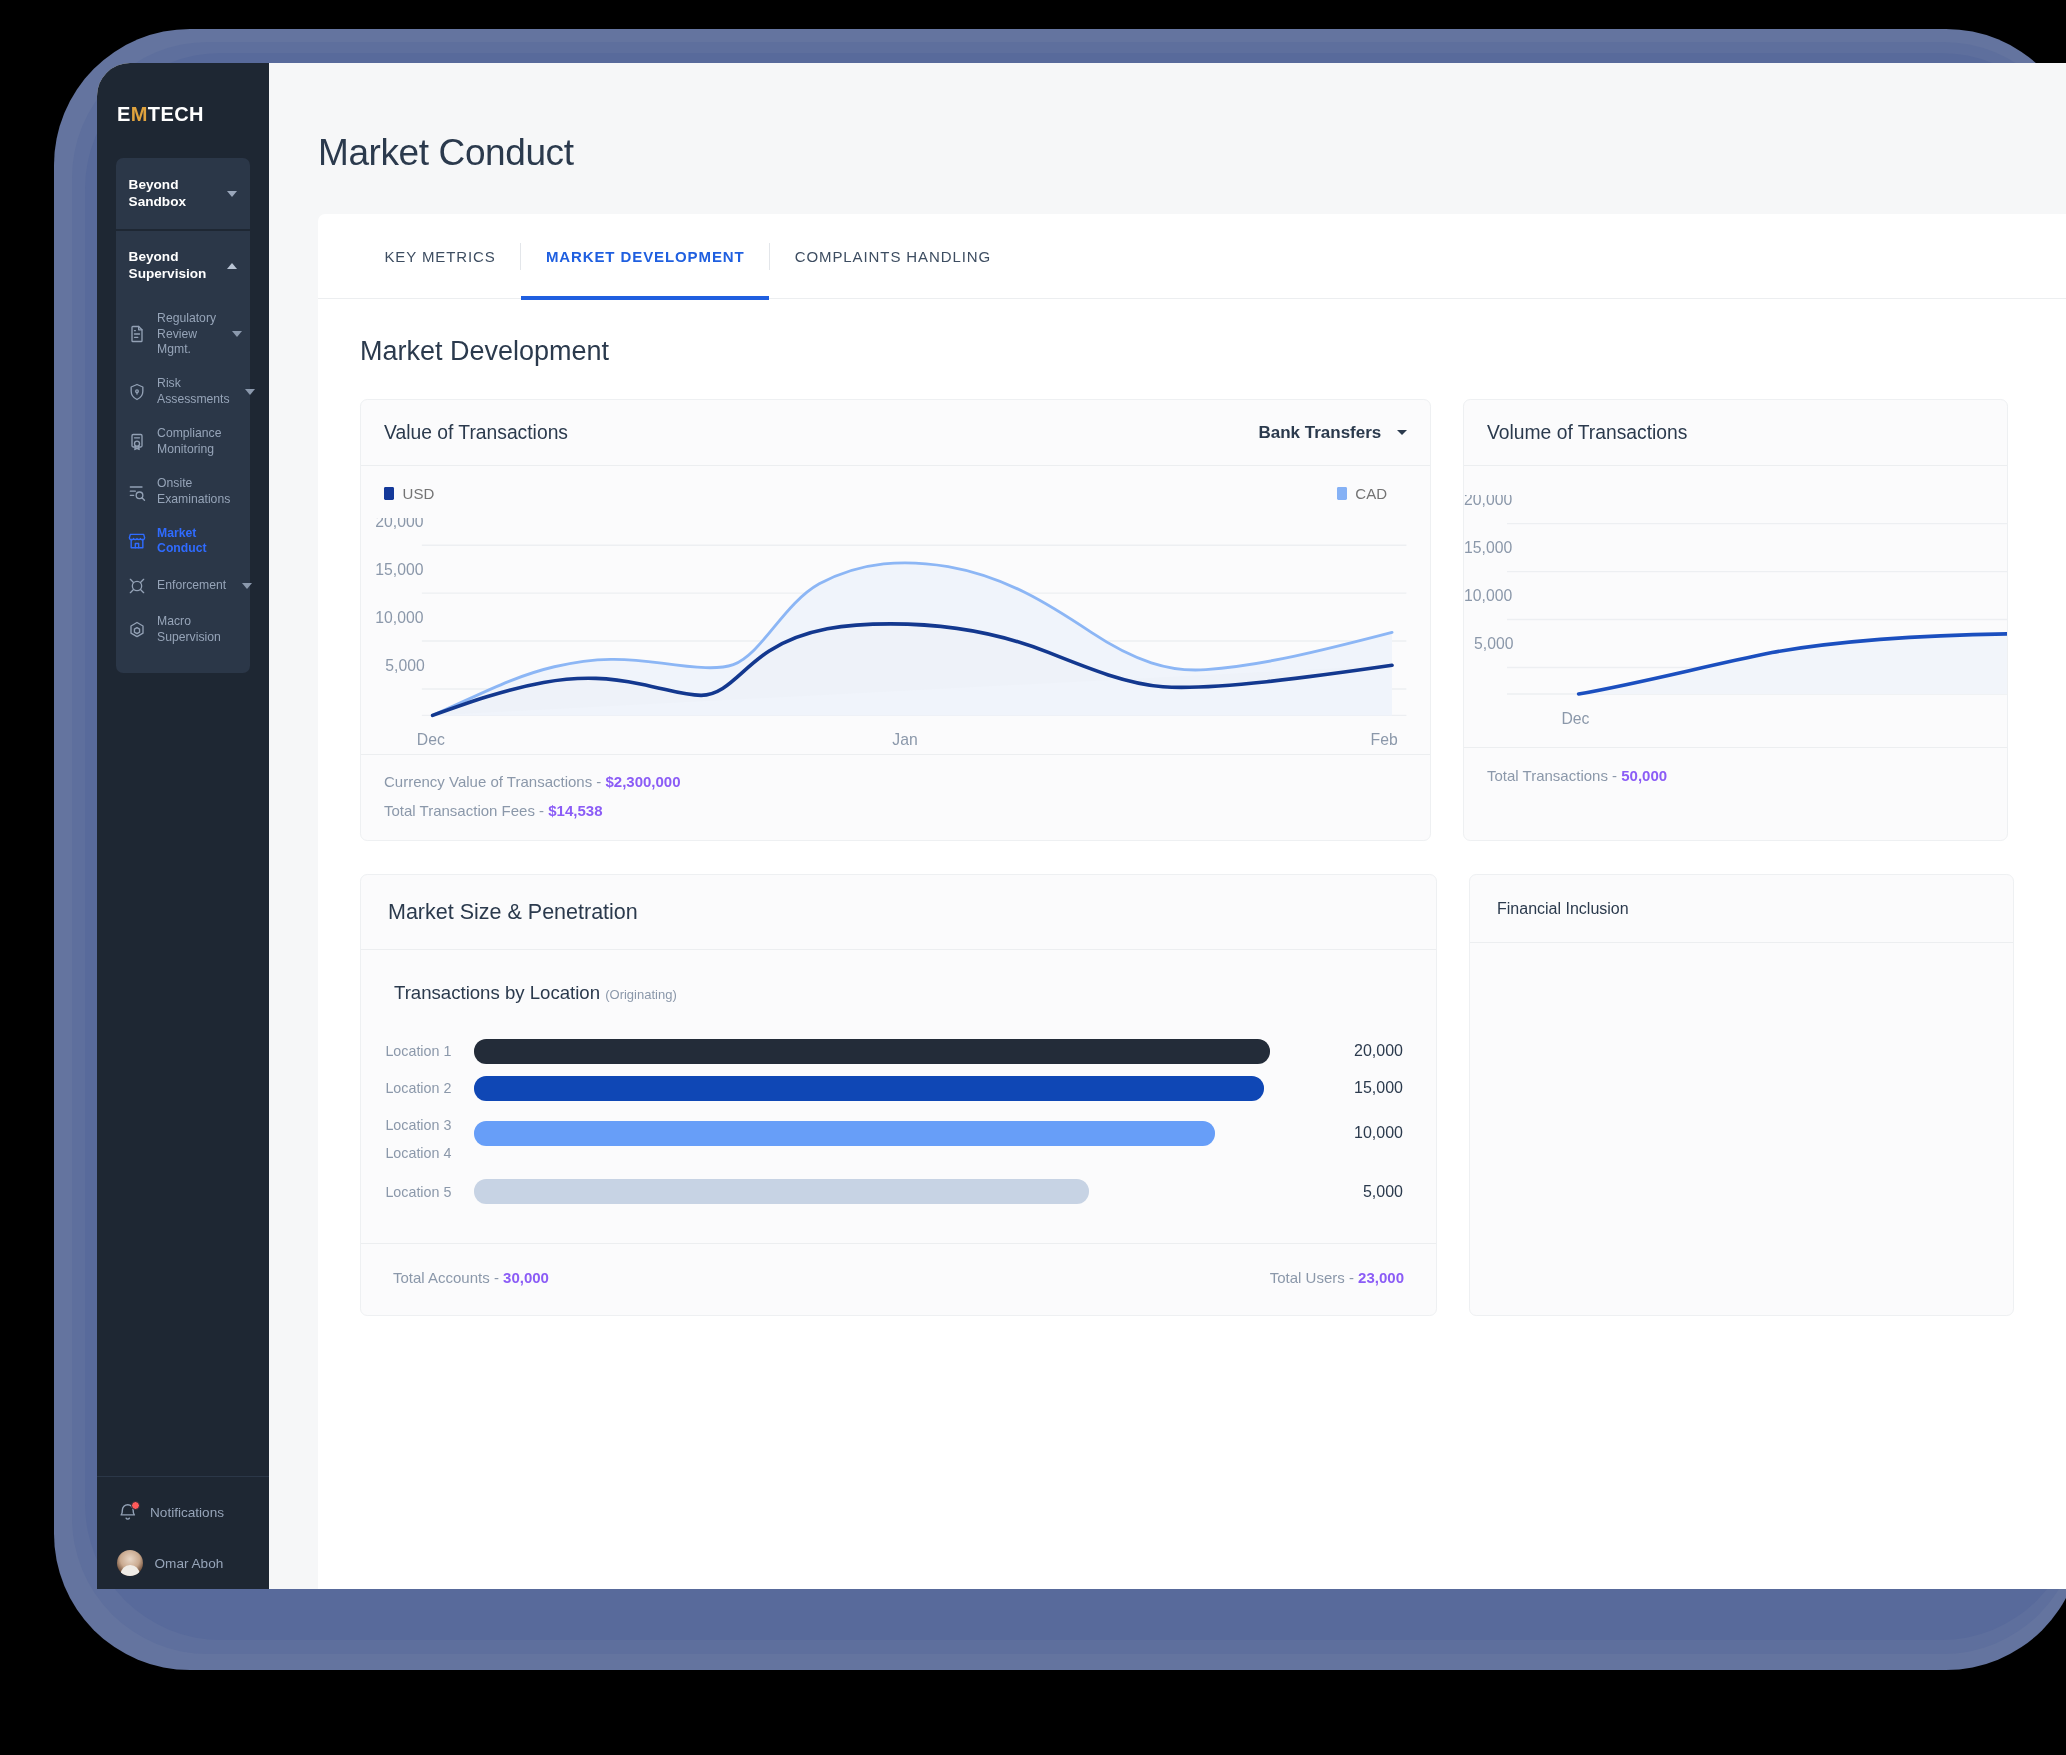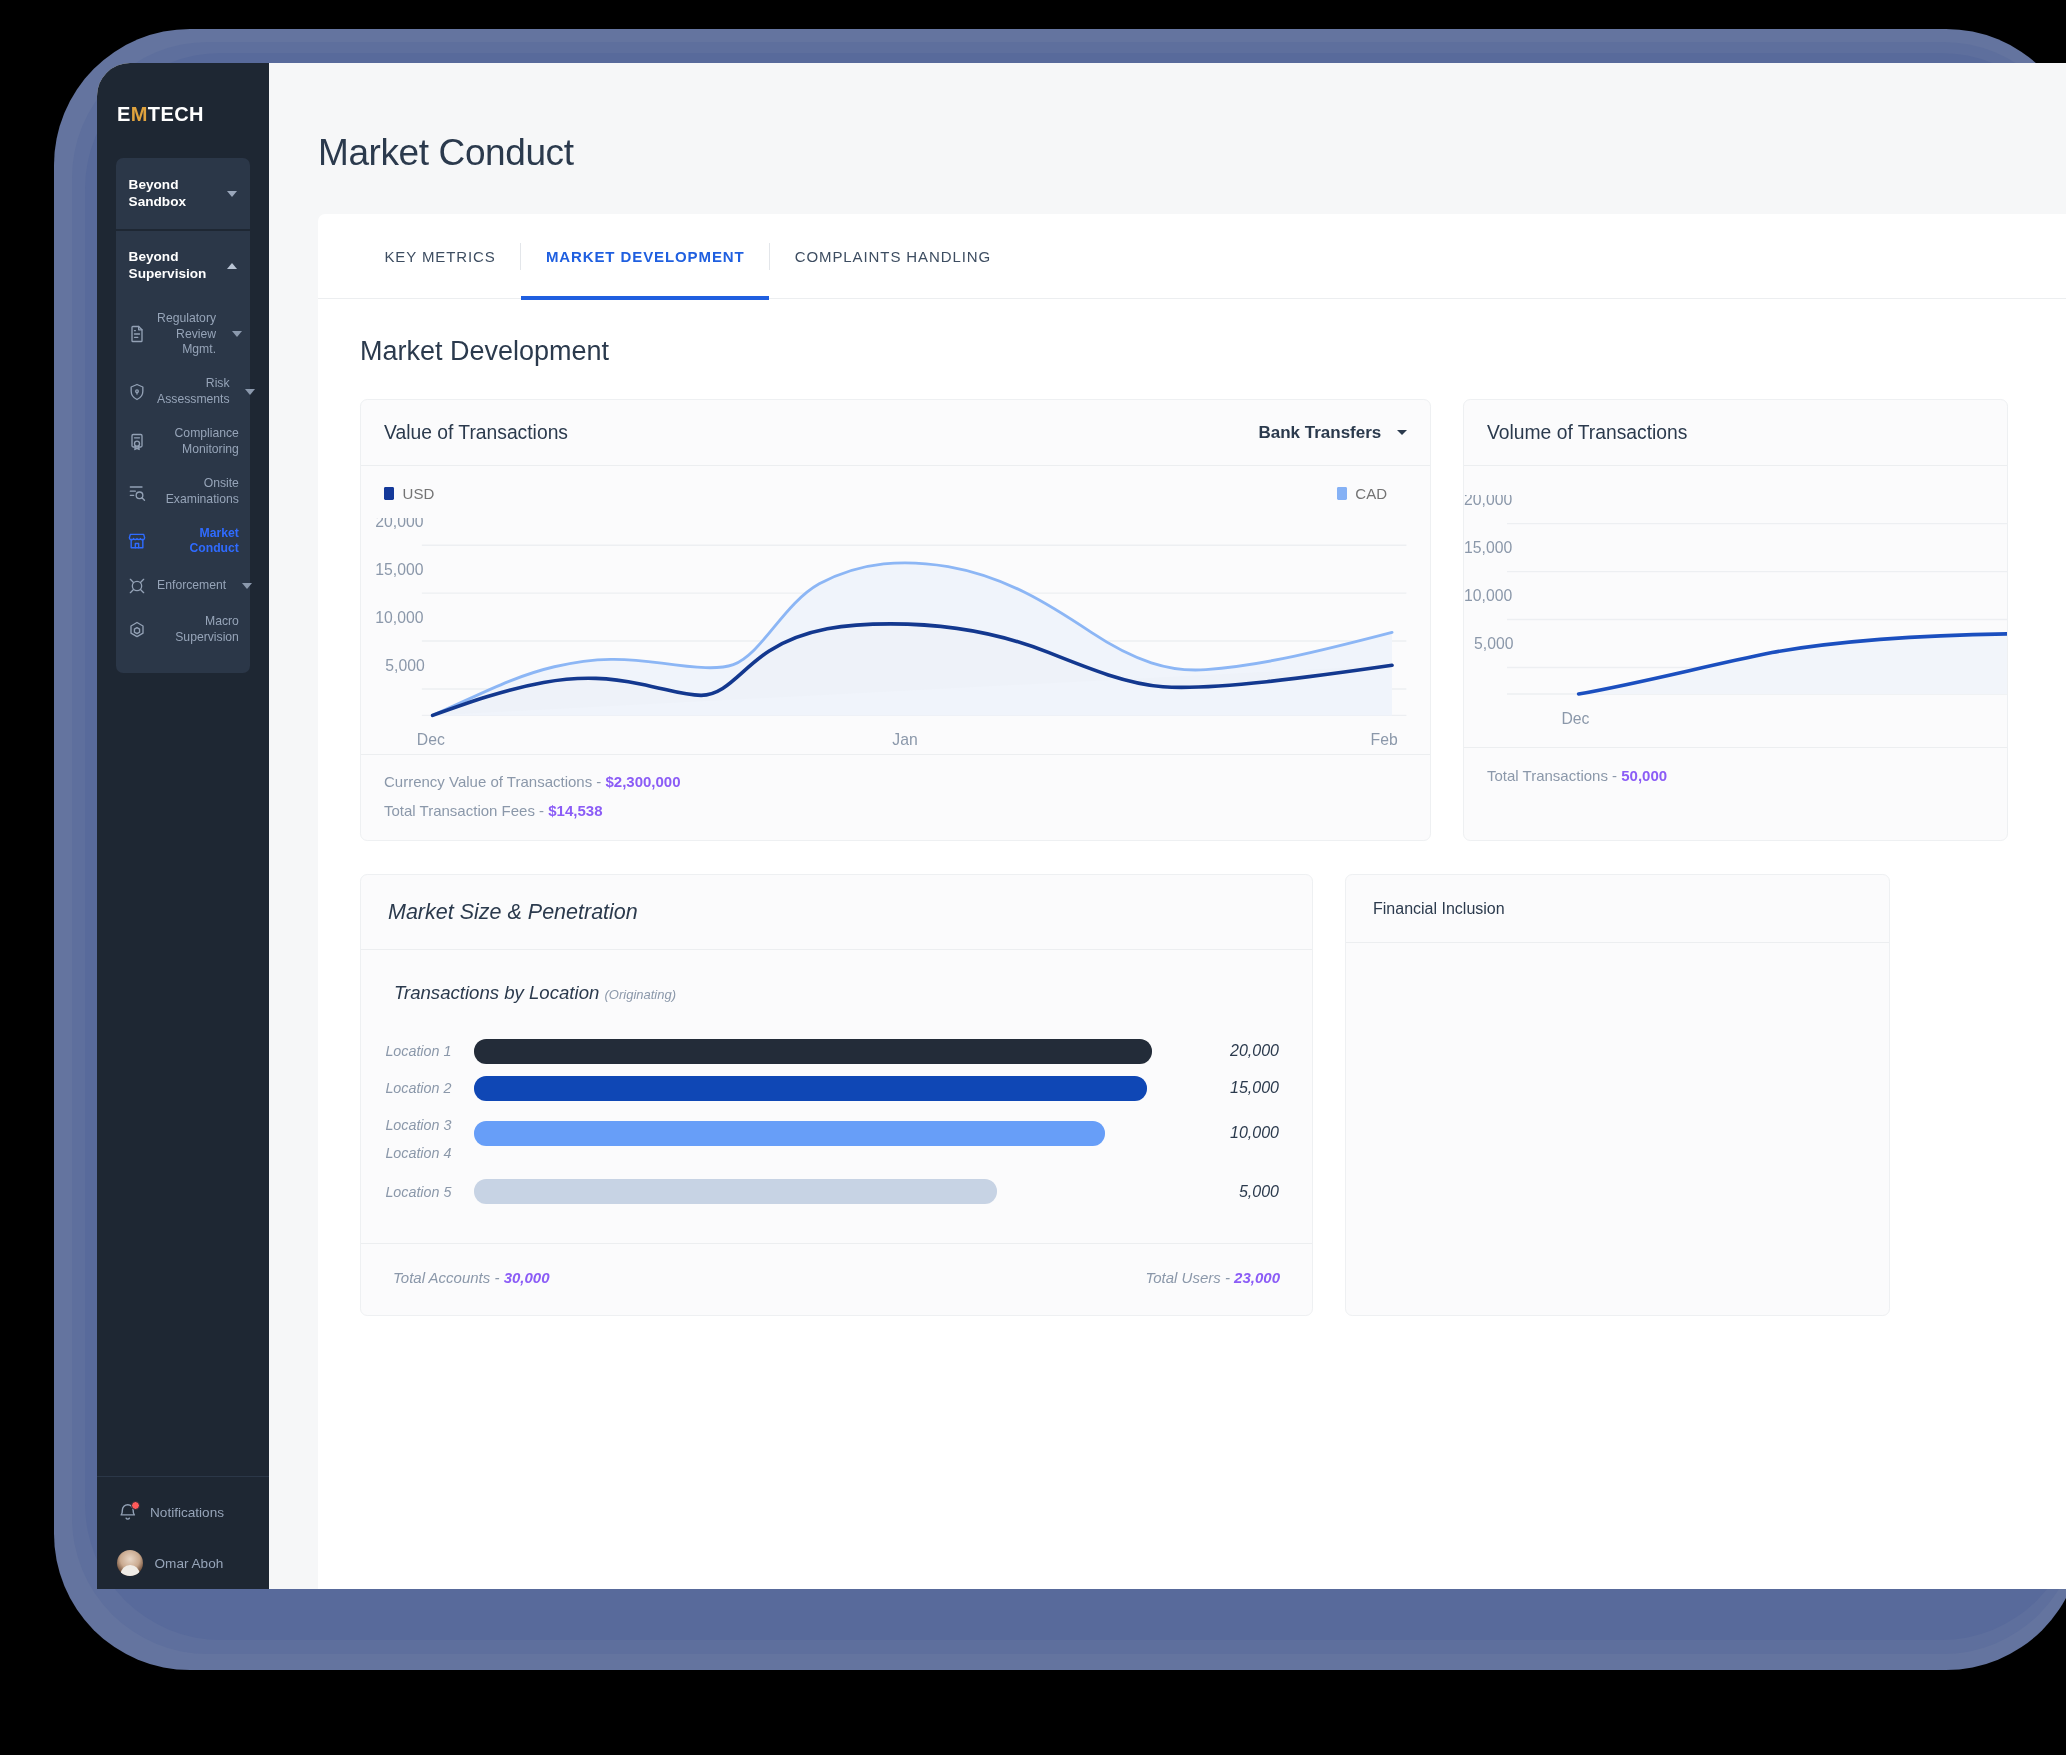--- a/index.html
+++ b/index.html
@@ -77,21 +77,21 @@
   }
   .caret.up { border-top: none; border-bottom: 6.4px solid #b9c4d4; }
 
   .nav-item {
     display: flex; align-items: center;
     padding: 9.3px 11.5px 9.3px 11.5px;
     gap: 10px;
     color: #96a4b8;
     font-size: 12.2px; line-height: 1.28;
   }
-  .nav-item .ni-label { flex: 1; text-align: right; }
+  .nav-item .ni-label { flex: 1; }
   .nav-item.active { color: #2f6bff; font-weight: 700; }
   .nav-item svg { flex: 0 0 auto; display:block; }
   .nav-item .caret { border-top-color: #8b99ad; }
 
   .sidebar-divider {
     height: 0.7px; background: #2b3748;
     margin: 20px 0 0 0;
   }
   .sidebar-bottom { margin-top: auto; padding: 0 0 0 0; }
   .bottom-row {
@@ -490,21 +490,21 @@
             <div class="card-foot">
               <div class="stat">
                 <span>Total Transactions - </span><b>50,000</b>
               </div>
             </div>
           </div>
         </div>
 
         <div class="grid-row" style="padding-top:33px">
 
-          <div class="card" style="width:953px;font-style:italic;">
+          <div class="card" style="width:1077px;">
             <div class="card-head" style="padding:24.4px 27px;">
               <div class="card-title" style="font-size:21.5px">Market Size &amp; Penetration</div>
             </div>
 
             <div>
               <div class="subhead">
                 <span>Transactions by Location </span><small>(Originating)</small>
               </div>
 
               <div class="bars-wrap">

